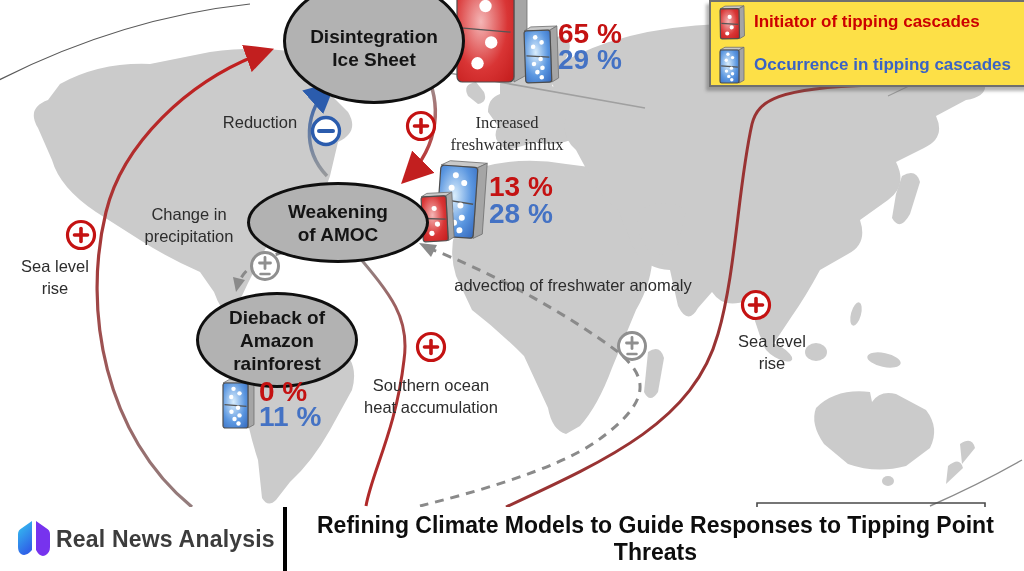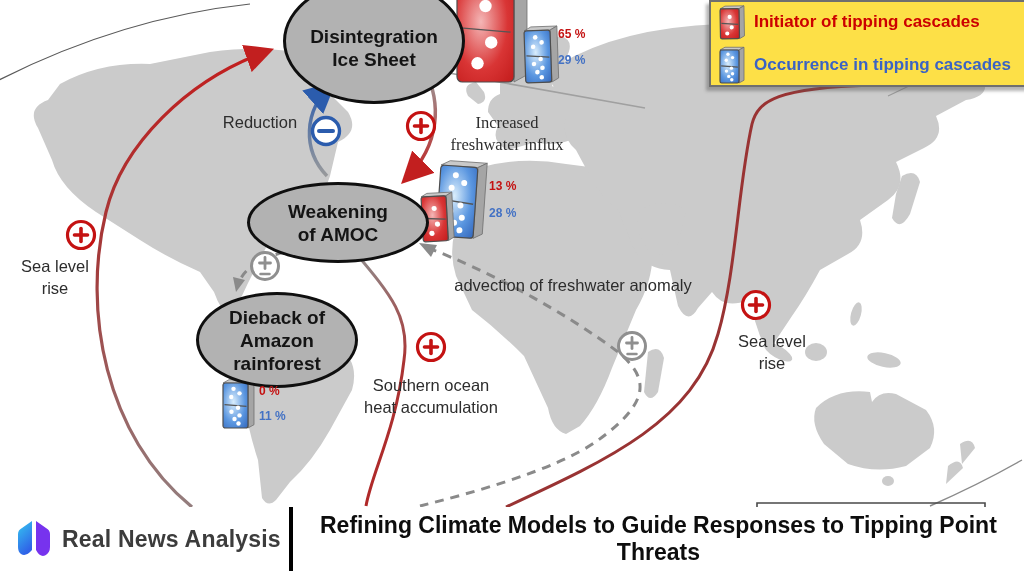--- a/index.html
+++ b/index.html
@@ -7,21 +7,21 @@
          font-family:"Liberation Sans",sans-serif;}
   .map-svg{position:absolute;left:0;top:0;}
   
   .node{position:absolute;border:3.5px solid #0f0f0f;border-radius:50%;background:#b2b2b2;
         display:flex;flex-direction:column;align-items:center;justify-content:center;
         font-weight:bold;font-size:19px;line-height:23px;color:#141414;text-align:center;}
   .node-greenland{left:283px;top:-22px;width:176px;height:106px;padding-top:14px;}
   .node-amoc{left:247px;top:182px;width:176px;height:75px;}
   .node-amazon{left:196px;top:292px;width:156px;height:90px;}
   
-  .pcts{position:absolute;font-weight:bold;font-size:12px;line-height:26px;}
+  .pcts{position:absolute;font-weight:bold;font-size:28px;line-height:26px;}
   .pct-red{display:block;color:#c41212;}
   .pct-blue{display:block;color:#4472c4;}
   .pcts-greenland{left:558px;top:21px;}
   .pcts-amoc{left:489px;top:173px;line-height:27px;}
   .pcts-amazon{left:259px;top:379px;line-height:25px;}
   
   .lbl{position:absolute;font-size:16.5px;line-height:21.5px;color:#2d2d2d;text-align:center;}
   .lbl span{display:block;}
   .lbl-reduction{left:185px;top:112px;width:150px;}
   .lbl-increased{left:417px;top:112px;width:180px;font-family:Liberation Serif, serif;}
@@ -36,21 +36,21 @@
           display:flex;flex-direction:column;justify-content:center;gap:2px;padding:2px 4px;box-sizing:border-box;}
   .legend-row{display:flex;align-items:center;height:41px;}
   .legend-row svg{flex:0 0 34px;}
   .legend-label{font-weight:bold;font-size:17px;margin-left:5px;}
   .legend-label.init{color:#cc0000;}
   .legend-label.occ{color:#3b63c4;}
   
   .footer{position:absolute;left:0;top:507px;width:1024px;height:64px;background:#ffffff;
           display:flex;align-items:center;}
   .brand-logo{margin-left:10px;flex:0 0 46px;}
-  .brand-name{margin-left:6px;font-size:23px;font-weight:600;color:#3c3c3c;letter-spacing:.2px;white-space:nowrap;}
+  .brand-name{font-size:23px;font-weight:600;color:#3c3c3c;letter-spacing:.2px;white-space:nowrap;}
   .footer-divider{width:4px;height:64px;background:#000;margin-left:8px;flex:0 0 4px;}
   .footer-title{flex:1;text-align:center;font-weight:bold;font-size:23px;color:#0d0d0d;padding:0 4px;}
 </style>
 </head>
 <body>
 
 <div class="stage">
 
   <svg class="map-svg" width="1024" height="507" viewBox="0 0 1024 507">
     <defs>
@@ -260,20 +260,24 @@
     <span class="pct-blue">11 %</span>
   </div>
 
   <div class="lbl lbl-reduction">
     <span>Reduction</span>
   </div>
   <div class="lbl lbl-increased">
     <span>Increased</span>
     <span>freshwater influx</span>
   </div>
+  <div class="lbl lbl-precip">
+    <span>Change in</span>
+    <span>precipitation</span>
+  </div>
   <div class="lbl lbl-sealeft">
     <span>Sea level</span>
     <span>rise</span>
   </div>
   <div class="lbl lbl-salinity">
     <span>advection of freshwater anomaly</span>
   </div>
   <div class="lbl lbl-southern">
     <span>Southern ocean</span>
     <span>heat accumulation</span>

